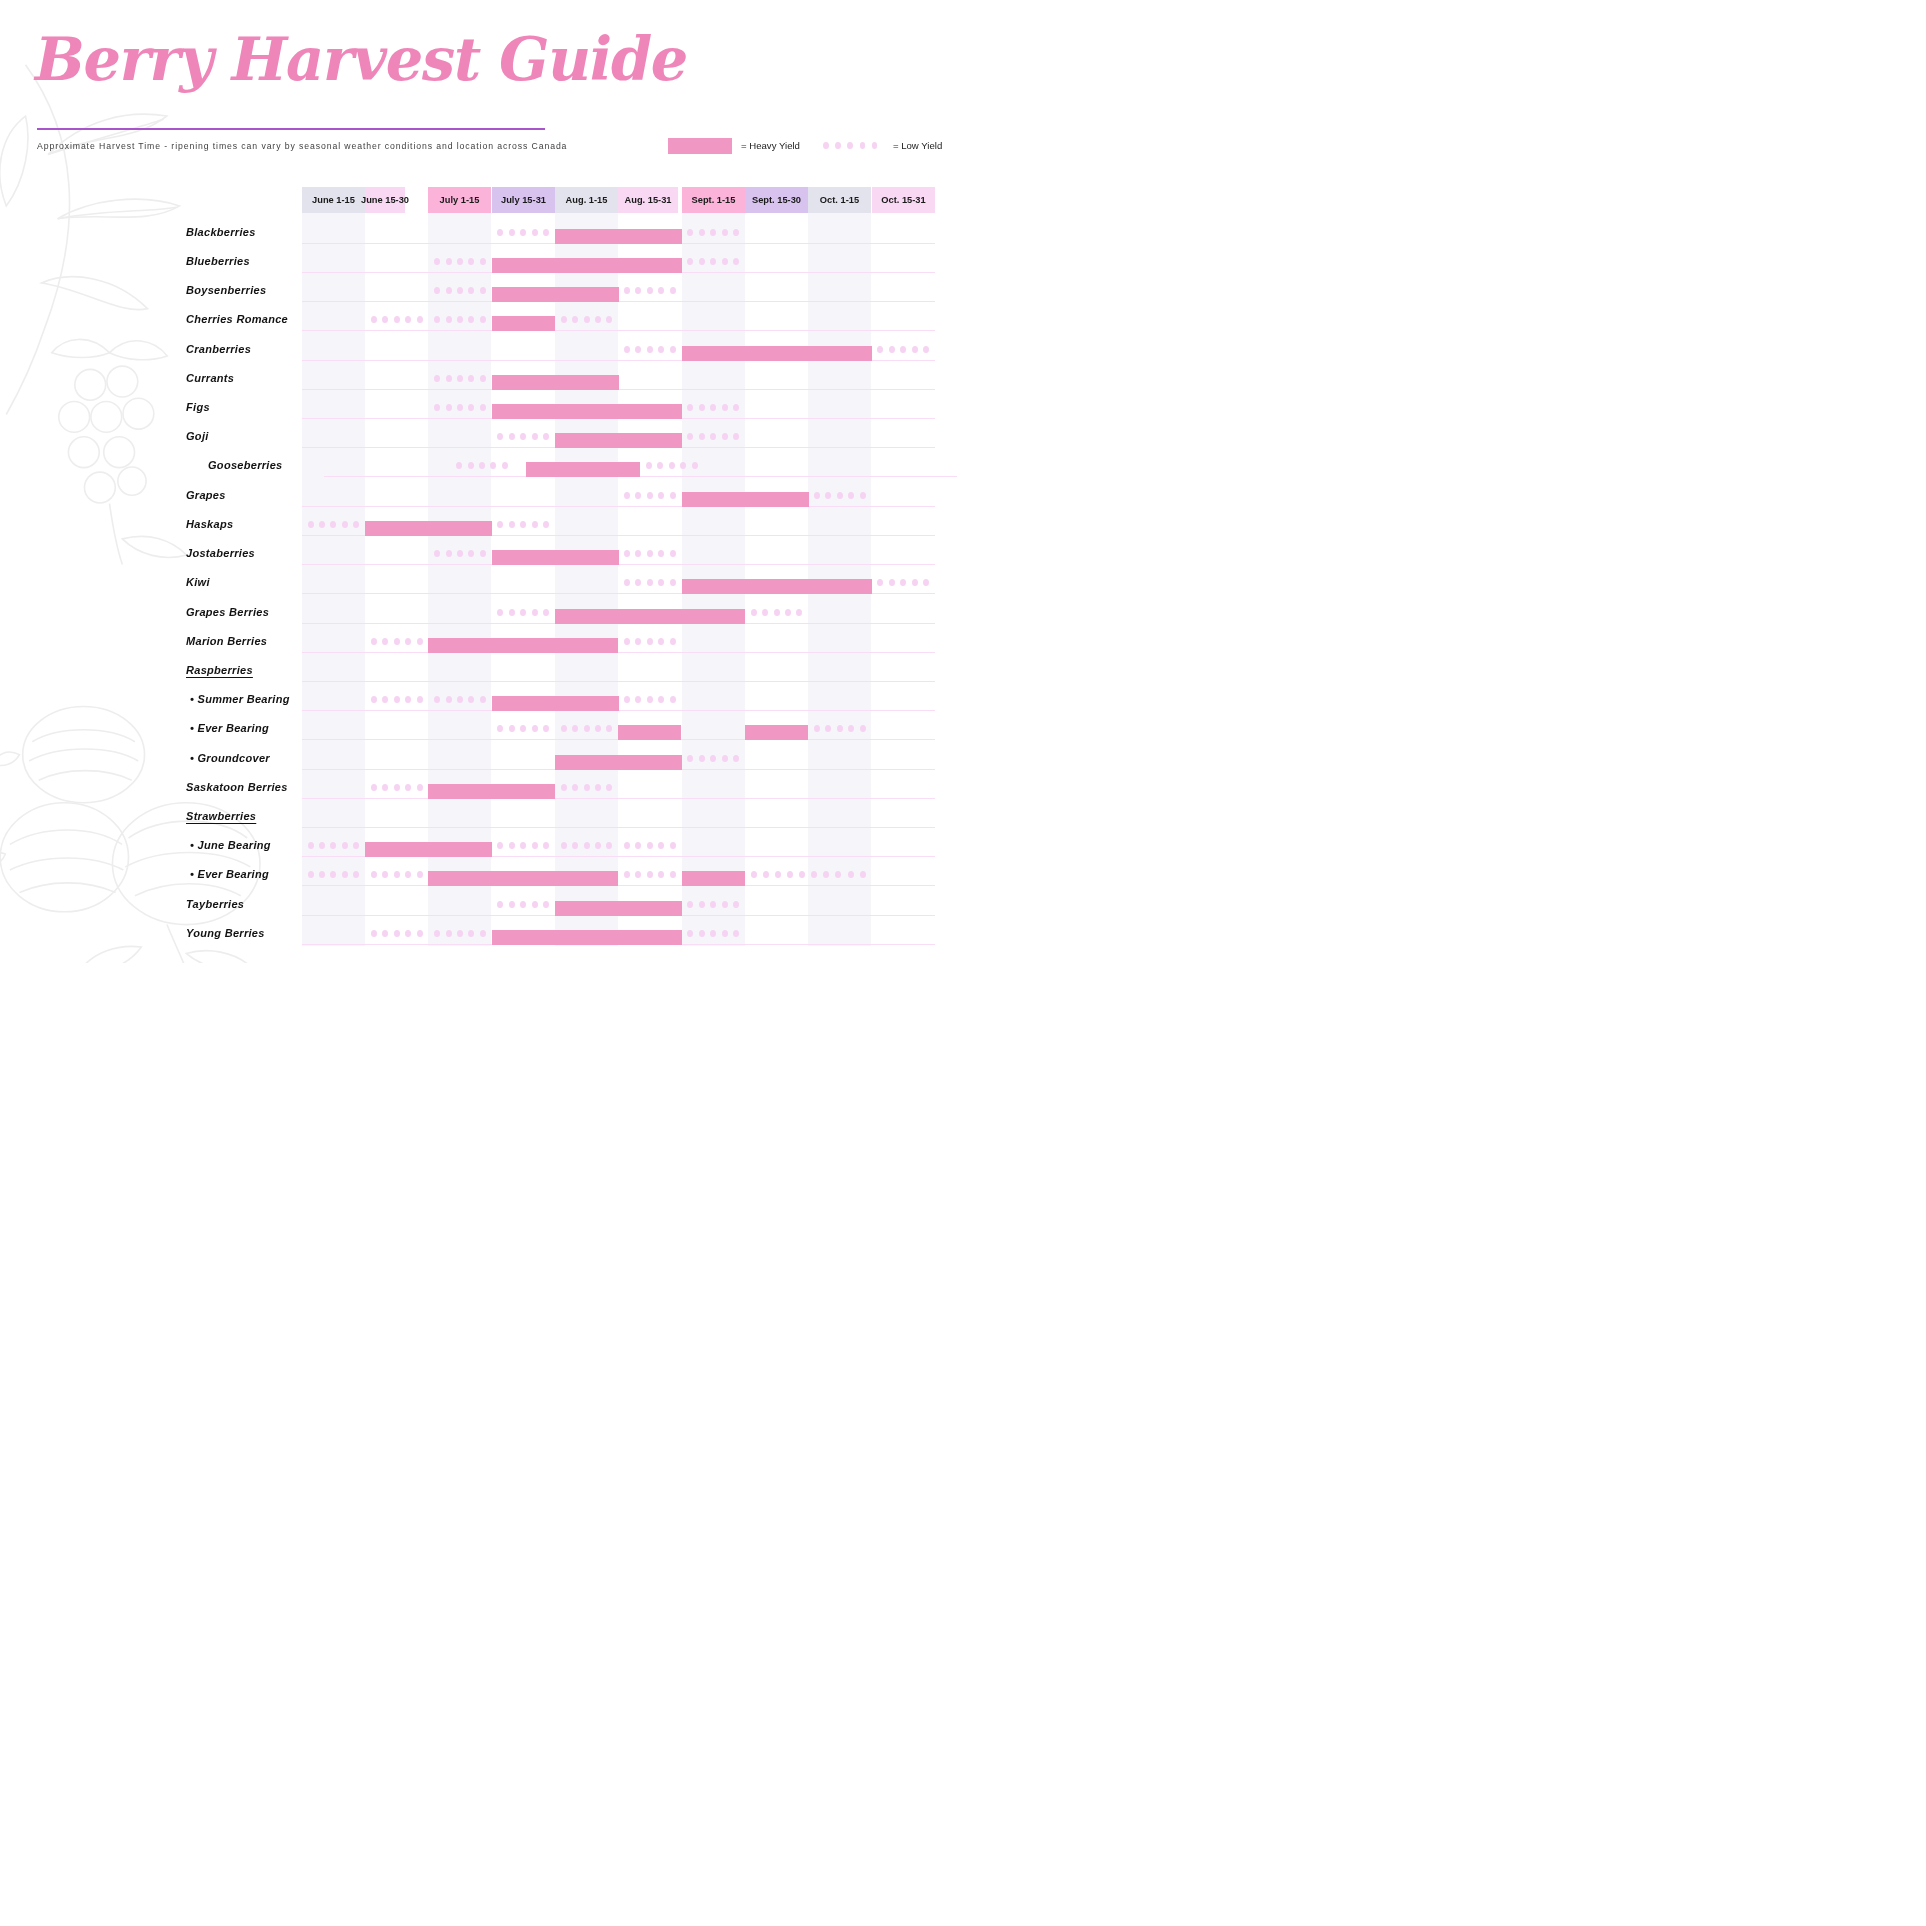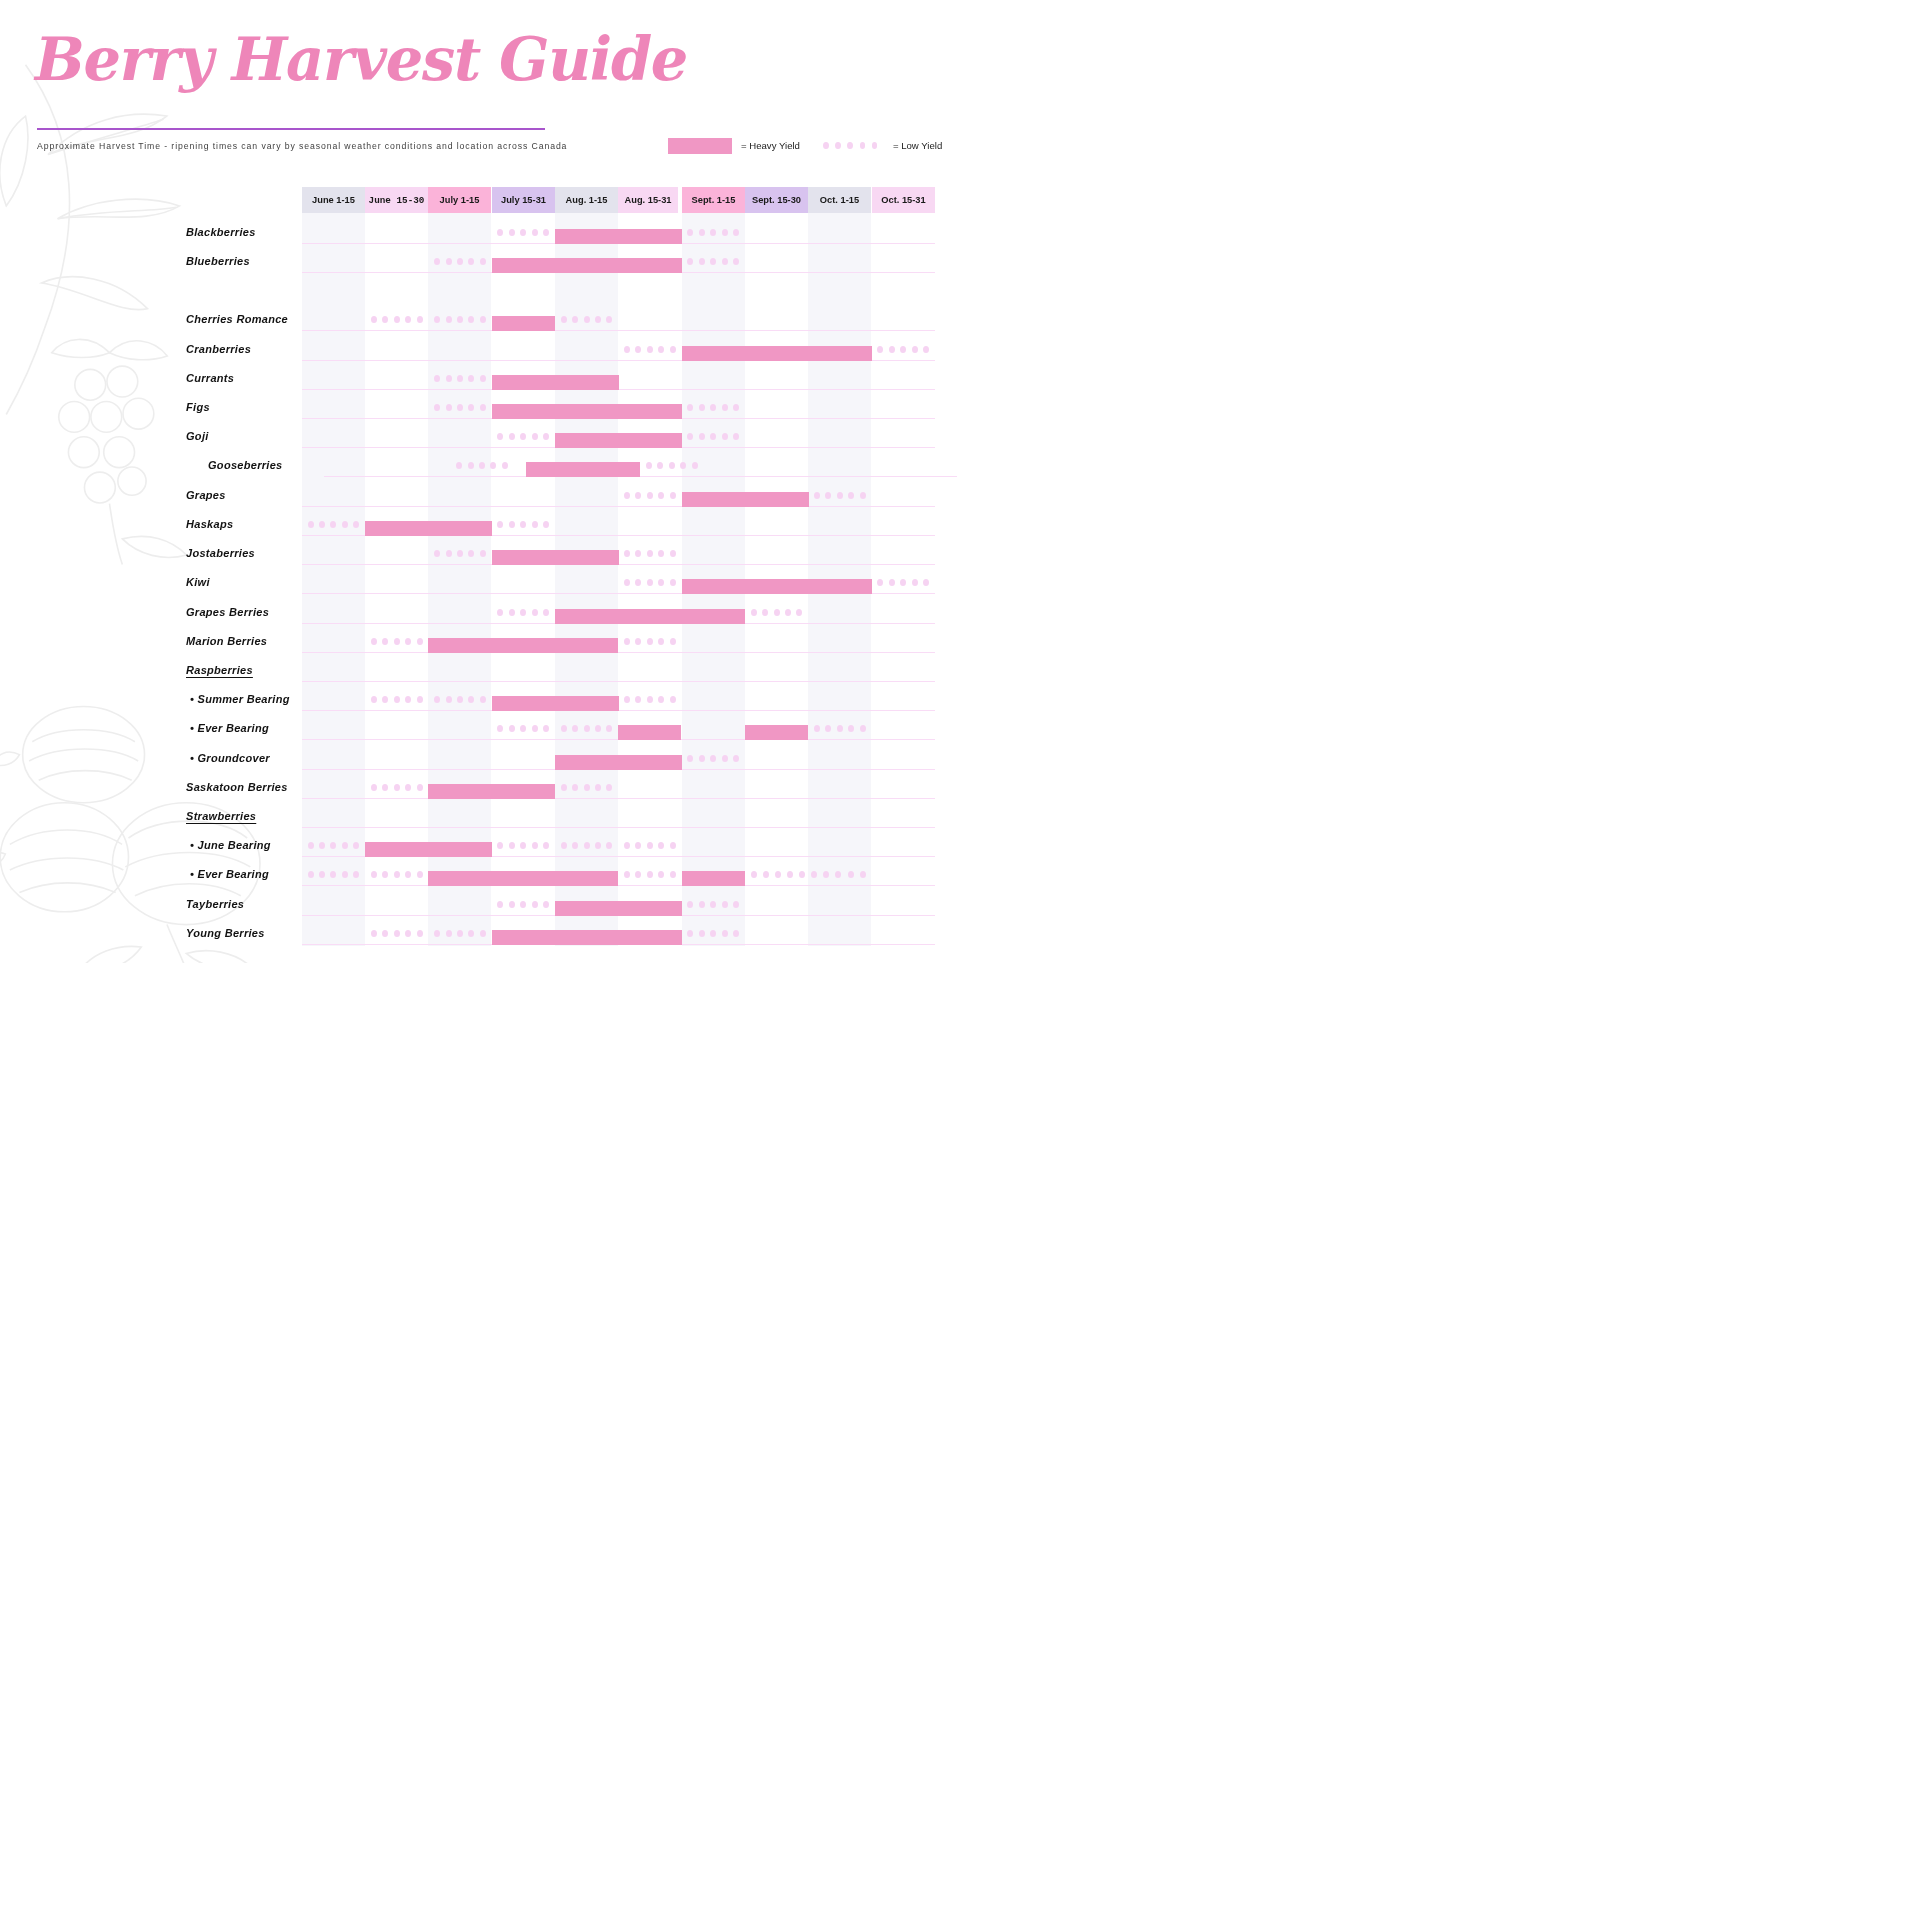--- a/index.html
+++ b/index.html
@@ -86,21 +86,21 @@
       <div class="legend-dot"></div>
       <div class="legend-dot"></div>
       <div class="legend-dot"></div>
     </div>
     <div class="legend-text">= Low Yield</div>
   </div>
 
   <div class="grid" id="grid">
       <div class="stripe" style="left: 302px; top: 213px; width: 63px; height: 733px;"></div>
       <div class="hdr-cell" style="left: 302px; width: 63px; background: rgb(227, 227, 237);">June 1-15</div>
-      <div class="hdr-cell" style="left: 365px; width: 63px; background: rgb(248, 216, 243); font-family: Liberation Mono, monospace;">June 15-30</div>
+      <div class="hdr-cell" style="left: 365px; width: 40px; background: rgb(248, 216, 243);">June 15-30</div>
       <div class="stripe" style="left: 428px; top: 213px; width: 63px; height: 733px;"></div>
       <div class="hdr-cell" style="left: 428px; width: 63px; background: rgb(251, 179, 217);">July 1-15</div>
       <div class="hdr-cell" style="left: 492px; width: 63px; background: rgb(216, 195, 239);">July 15-31</div>
       <div class="stripe" style="left: 555px; top: 213px; width: 63px; height: 733px;"></div>
       <div class="hdr-cell" style="left: 555px; width: 63px; background: rgb(227, 227, 237);">Aug. 1-15</div>
       <div class="hdr-cell" style="left: 618px; width: 60px; background: rgb(248, 216, 243);">Aug. 15-31</div>
       <div class="stripe" style="left: 682px; top: 213px; width: 63px; height: 733px;"></div>
       <div class="hdr-cell" style="left: 682px; width: 63px; background: rgb(251, 179, 217);">Sept. 1-15</div>
       <div class="hdr-cell" style="left: 745px; width: 63px; background: rgb(216, 195, 239);">Sept. 15-30</div>
       <div class="stripe" style="left: 808px; top: 213px; width: 63px; height: 733px;"></div>
@@ -129,20 +129,35 @@
         <div class="dot" style="left: 457px; top: 14.4px;"></div>
         <div class="dot" style="left: 468px; top: 14.4px;"></div>
         <div class="dot" style="left: 480px; top: 14.4px;"></div>
         <div class="bar" style="left: 492px; width: 190px;"></div>
         <div class="dot" style="left: 687px; top: 14.4px;"></div>
         <div class="dot" style="left: 699px; top: 14.4px;"></div>
         <div class="dot" style="left: 710px; top: 14.4px;"></div>
         <div class="dot" style="left: 722px; top: 14.4px;"></div>
         <div class="dot" style="left: 733px; top: 14.4px;"></div>
       </div>
+      <div class="row" style="top: 273px; height: 29px;">
+        <div class="rowline"></div>
+        <div class="rowlabel item">Boysenberries</div>
+        <div class="dot" style="left: 434px; top: 14.4px;"></div>
+        <div class="dot" style="left: 446px; top: 14.4px;"></div>
+        <div class="dot" style="left: 457px; top: 14.4px;"></div>
+        <div class="dot" style="left: 468px; top: 14.4px;"></div>
+        <div class="dot" style="left: 480px; top: 14.4px;"></div>
+        <div class="bar" style="left: 492px; width: 127px;"></div>
+        <div class="dot" style="left: 624px; top: 14.4px;"></div>
+        <div class="dot" style="left: 635px; top: 14.4px;"></div>
+        <div class="dot" style="left: 647px; top: 14.4px;"></div>
+        <div class="dot" style="left: 658px; top: 14.4px;"></div>
+        <div class="dot" style="left: 670px; top: 14.4px;"></div>
+      </div>
       <div class="row" style="top: 302px; height: 29px;">
         <div class="rowline"></div>
         <div class="rowlabel item">Cherries Romance</div>
         <div class="dot" style="left: 371px; top: 14.4px;"></div>
         <div class="dot" style="left: 382px; top: 14.4px;"></div>
         <div class="dot" style="left: 394px; top: 14.4px;"></div>
         <div class="dot" style="left: 405px; top: 14.4px;"></div>
         <div class="dot" style="left: 417px; top: 14.4px;"></div>
         <div class="dot" style="left: 434px; top: 14.4px;"></div>
         <div class="dot" style="left: 446px; top: 14.4px;"></div>

